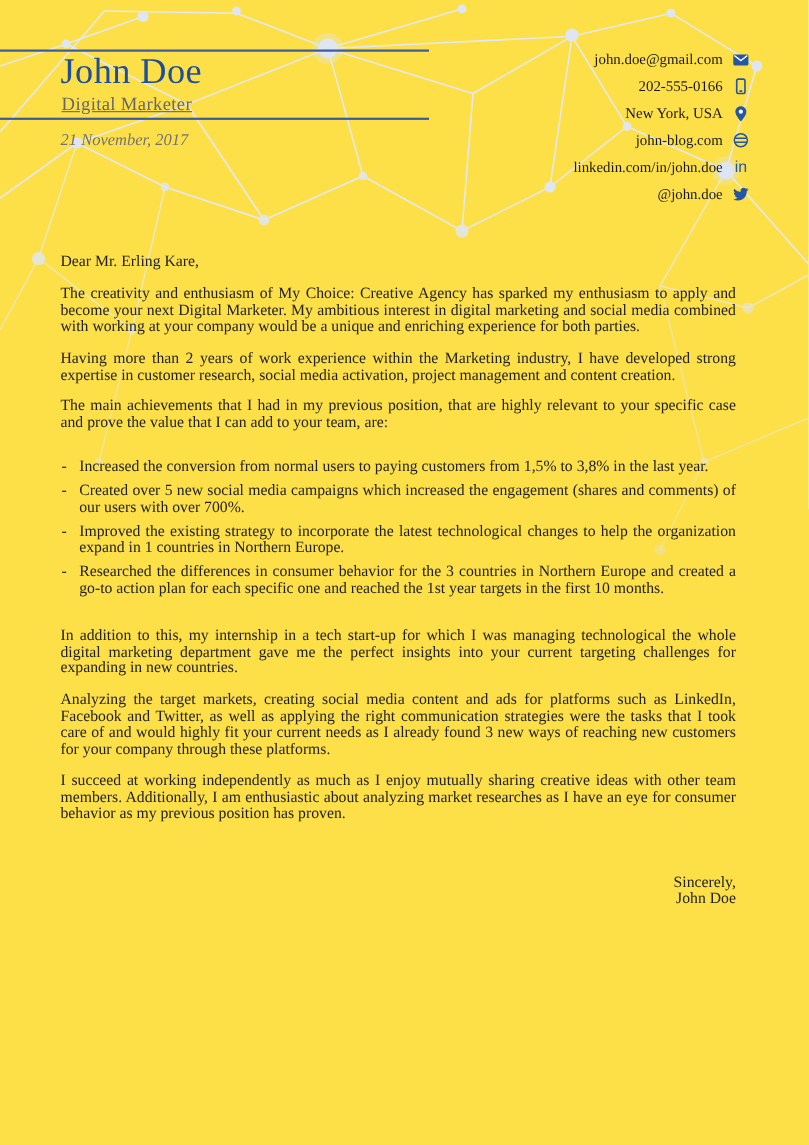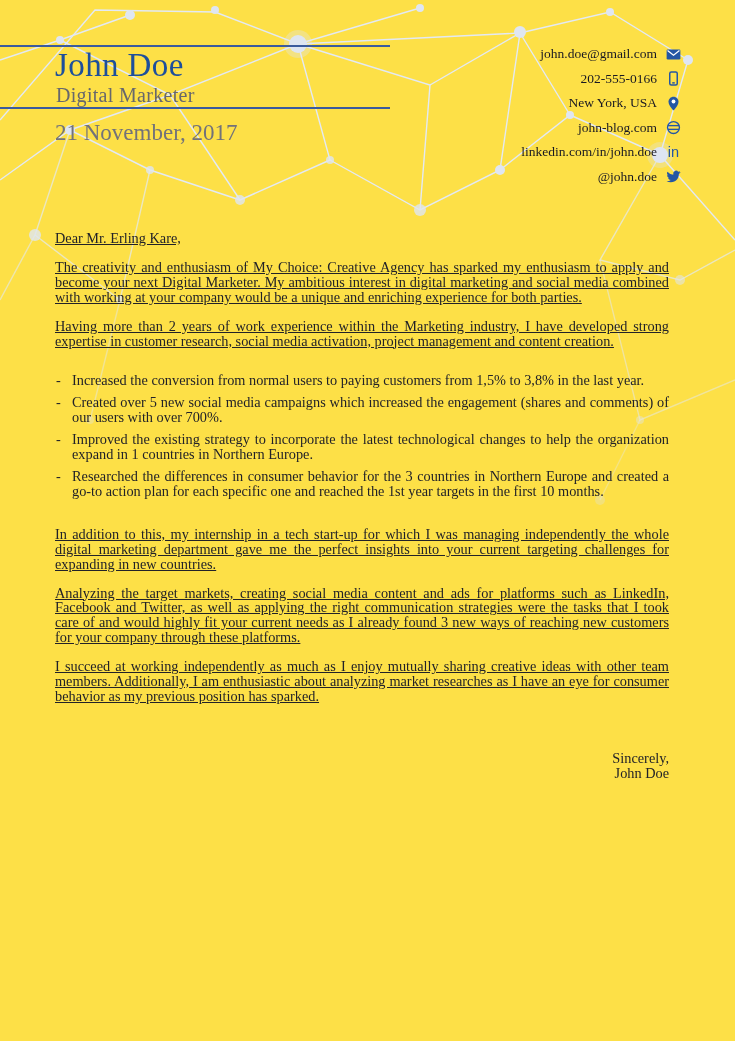--- a/index.html
+++ b/index.html
@@ -24,26 +24,26 @@
   }
   .rule-top { top: 45px; }
   .rule-bottom { top: 107px; }
   .name {
     position: absolute; left: 55px; top: 47px;
     font-size: 33px; line-height: 36px;
     color: #1d4f9c; letter-spacing: 0.4px;
   }
   .role {
     position: absolute; left: 56px; top: 84px;
-    font-size: 20px; line-height: 22px;
-    color: #67676c; letter-spacing: 0.3px;
+    font-size: 17px; line-height: 22px;
+    color: #67676c; letter-spacing: 0.3px; text-decoration: underline;
   }
   .date {
     position: absolute; left: 55px; top: 120px;
-    font-size: 23px; 
+    font-size: 15px; font-style: italic;
     color: #72727a;
   }
   .contact {
     position: absolute; top: 45px; right: 54px;
     display: flex; flex-direction: column; gap: 6.5px;
   }
   .contact-row {
     display: flex; align-items: center; justify-content: flex-end;
     gap: 9px; height: 18px;
     font-size: 13.5px; color: #181822;
@@ -57,21 +57,21 @@
   .cicon-linkedin {
     font-family: "Liberation Sans", sans-serif;
     font-weight: normal; font-size: 14.5px; color: #2456a4;
     line-height: 15px;
   }
   .letter {
     position: absolute; left: 55px; top: 231px; width: 614px;
     font-size: 14.3px; line-height: 14.9px;
     color: #222228; text-align: justify;
   }
-  .letter p { margin: 0 0 14px 0; text-decoration: underline; }
+  .letter p { margin: 0 0 14px 0; }
   .letter p.salutation { text-align: left; }
   ul.achievements {
     list-style: none; margin: 25px 0 28px 0; padding: 0;
   }
   ul.achievements li {
     position: relative; padding-left: 17px; margin-bottom: 7px;
     text-align: justify;
   }
   ul.achievements li .dash {
     position: absolute; left: 1px; top: 0;
@@ -190,43 +190,44 @@
           <path d="M23 4.9c-.8.4-1.7.7-2.6.8.9-.6 1.6-1.5 2-2.5-.9.5-1.9.9-2.9 1.1A4.5 4.5 0 0 0 11.6 8c0 .4 0 .7.1 1A12.8 12.8 0 0 1 2.4 4.2 4.5 4.5 0 0 0 3.8 10.2c-.7 0-1.4-.2-2-.5v.1c0 2.2 1.5 4 3.6 4.4-.4.1-.8.2-1.2.2-.3 0-.6 0-.9-.1a4.5 4.5 0 0 0 4.2 3.1A9 9 0 0 1 .9 19.3a12.7 12.7 0 0 0 6.9 2c8.3 0 12.8-6.9 12.8-12.8v-.6c.9-.6 1.7-1.4 2.4-2.3z"></path>
         </svg>
       </span>
     </div>
   </div>
 
   <div class="letter">
     <p class="salutation">Dear Mr. Erling Kare,</p>
     <p>The creativity and enthusiasm of My Choice: Creative Agency has sparked my enthusiasm to apply and become your next Digital Marketer. My ambitious interest in digital marketing and social media combined with working at your company would be a unique and enriching experience for both parties.</p>
     <p>Having more than 2 years of work experience within the Marketing industry, I have developed strong expertise in customer research, social media activation, project management and content creation.</p>
+    <p style="margin-bottom:0">The main achievements that I had in my previous position, that are highly relevant to your specific case and prove the value that I can add to your team, are:</p>
 
     <ul class="achievements">
       <li>
         <span class="dash">-</span>
         <span>Increased the conversion from normal users to paying customers from 1,5% to 3,8% in the last year.</span>
       </li>
       <li>
         <span class="dash">-</span>
         <span>Created over 5 new social media campaigns which increased the engagement (shares and comments) of our users with over 700%.</span>
       </li>
       <li>
         <span class="dash">-</span>
         <span>Improved the existing strategy to incorporate the latest technological changes to help the organization expand in 1 countries in Northern Europe.</span>
       </li>
       <li>
         <span class="dash">-</span>
         <span>Researched the differences in consumer behavior for the 3 countries in Northern Europe and created a go-to action plan for each specific one and reached the 1st year targets in the first 10 months.</span>
       </li>
     </ul>
 
-    <p>In addition to this, my internship in a tech start-up for which I was managing independently the whole digital marketing department gave me the perfect insights into your current targeting challenges for expanding in new countries.</p>
+    <p>In addition to this, my internship in a tech start-up for which I was managing technological the whole digital marketing department gave me the perfect insights into your current targeting challenges for expanding in new countries.</p>
     <p>Analyzing the target markets, creating social media content and ads for platforms such as LinkedIn, Facebook and Twitter, as well as applying the right communication strategies were the tasks that I took care of and would highly fit your current needs as I already found 3 new ways of reaching new customers for your company through these platforms.</p>
-    <p>I succeed at working independently as much as I enjoy mutually sharing creative ideas with other team members. Additionally, I am enthusiastic about analyzing market researches as I have an eye for consumer behavior as my previous position has sparked.</p>
+    <p>I succeed at working independently as much as I enjoy mutually sharing creative ideas with other team members. Additionally, I am enthusiastic about analyzing market researches as I have an eye for consumer behavior as my previous position has proven.</p>
 
     <div class="closing-block">
       <div>Sincerely,</div>
       <div>John Doe</div>
     </div>
   </div>
 
 </div>
 
 </body></html>

